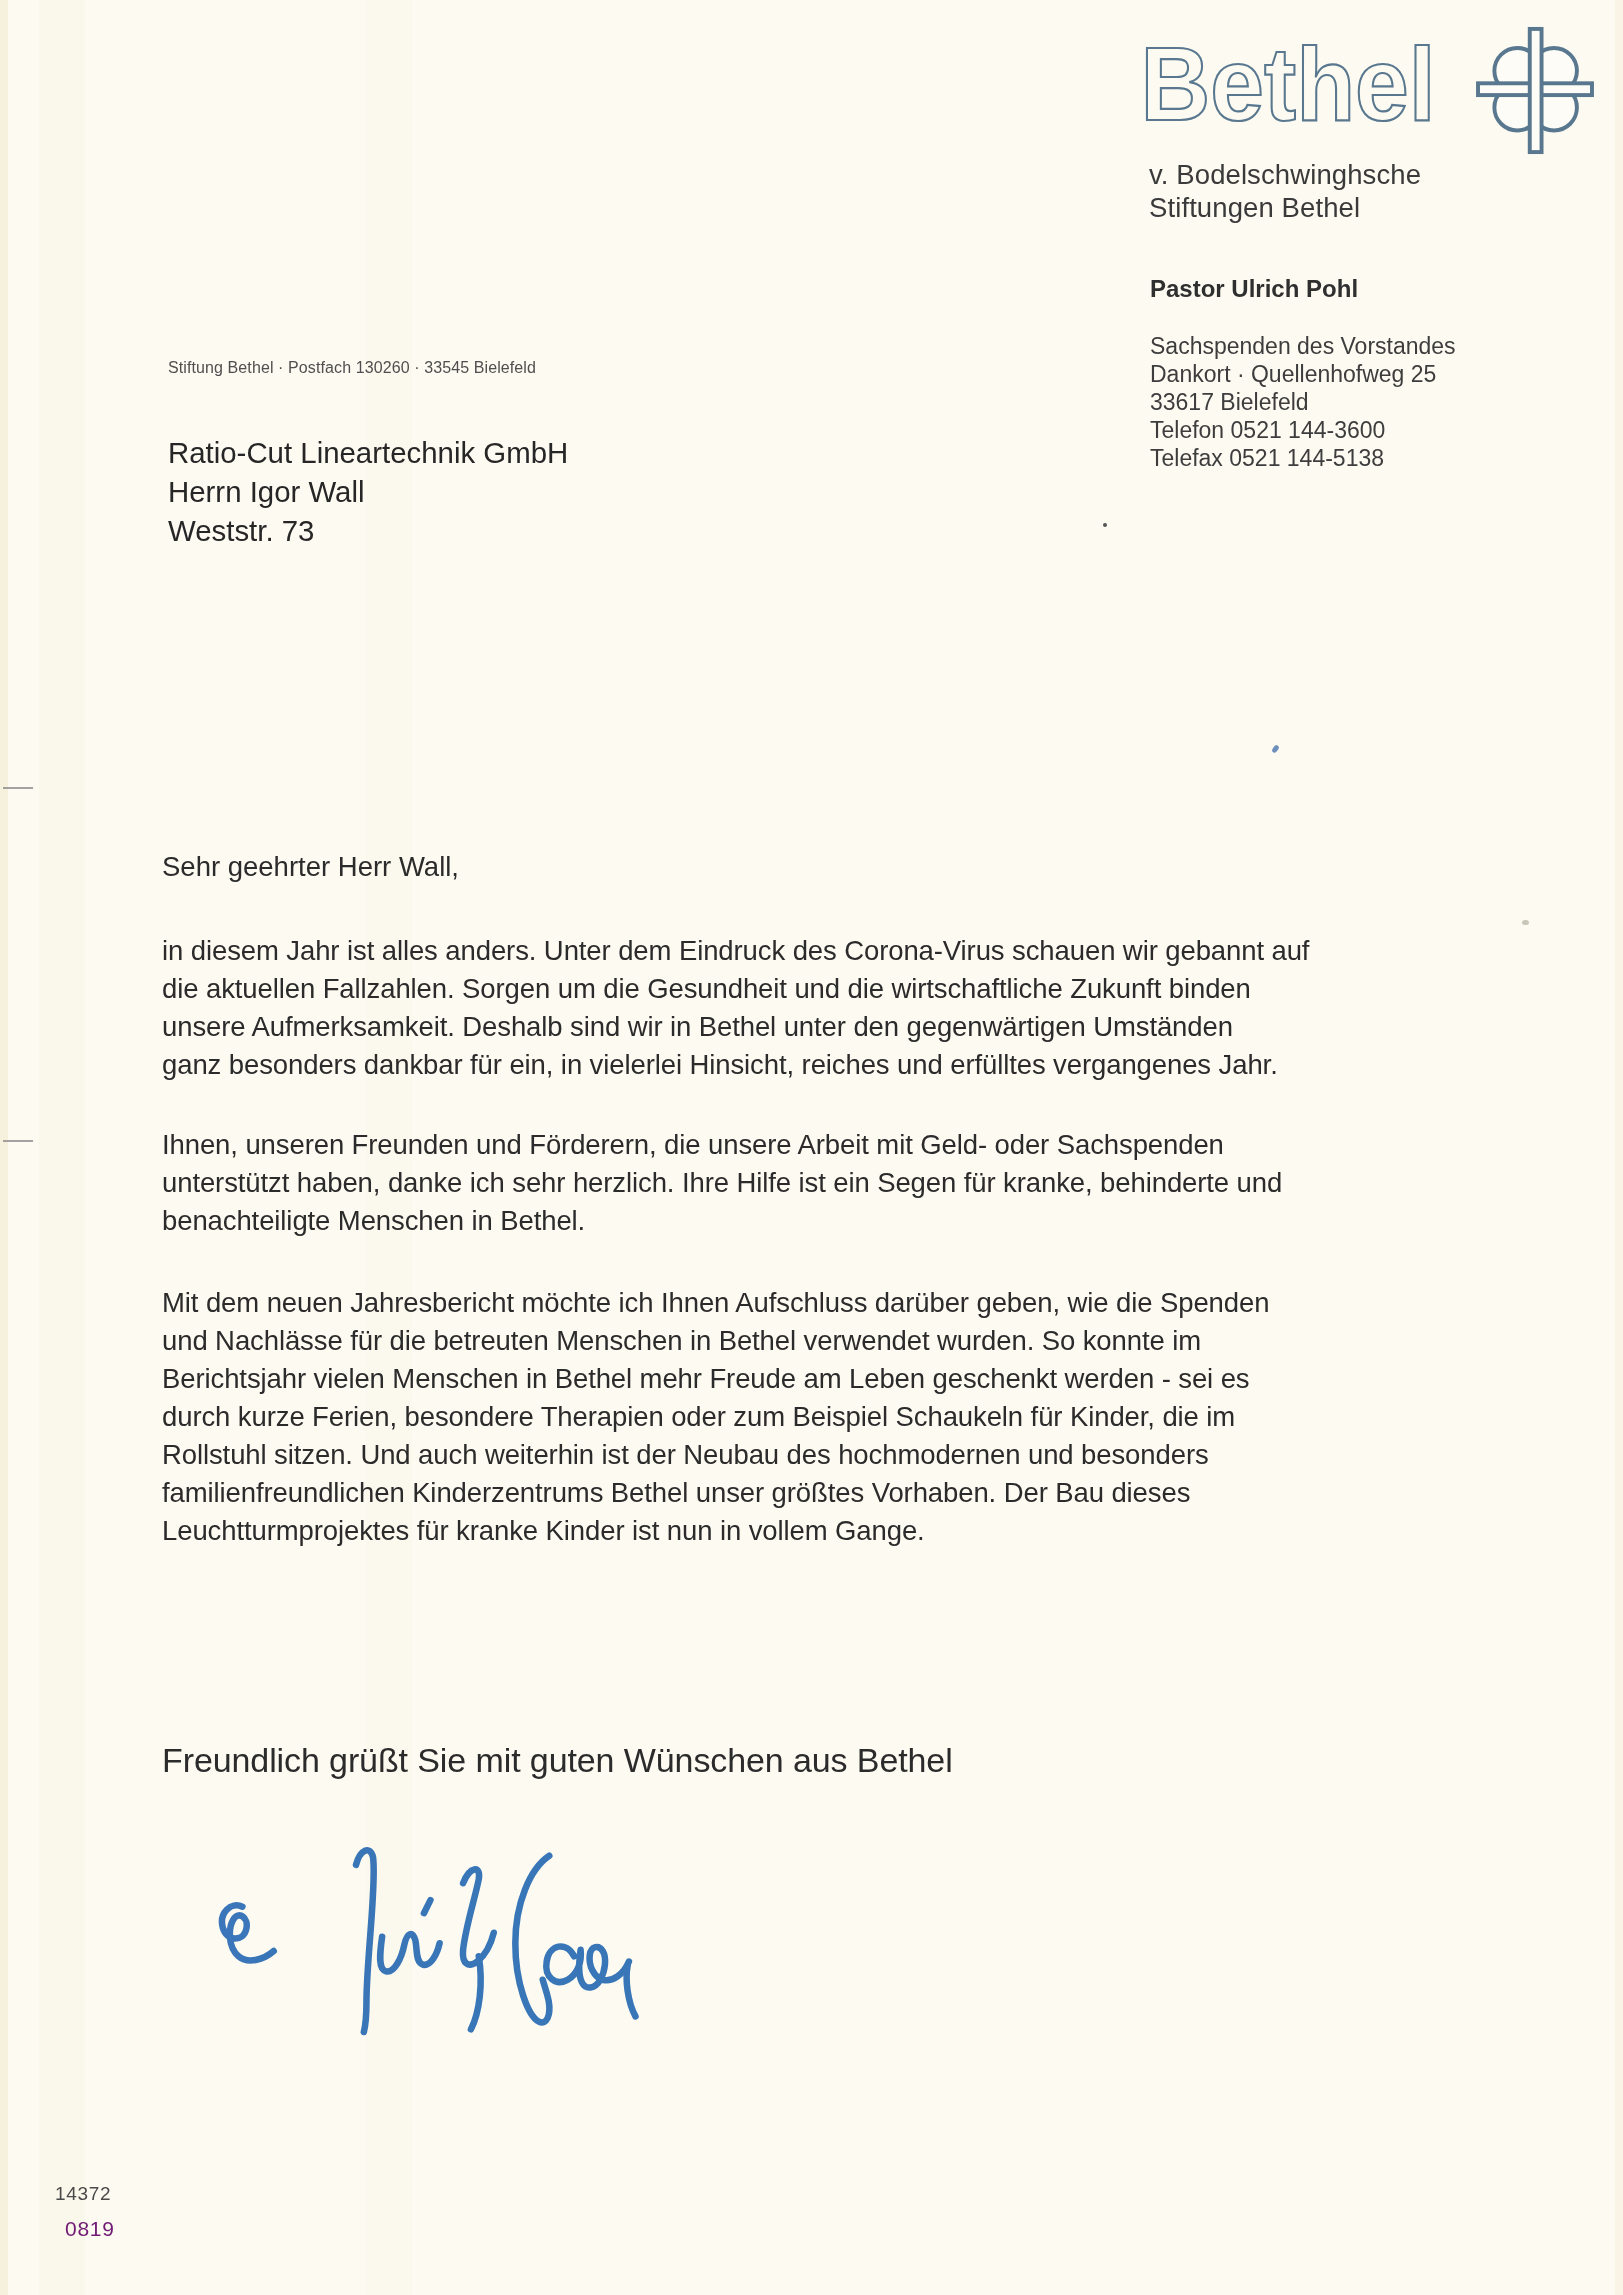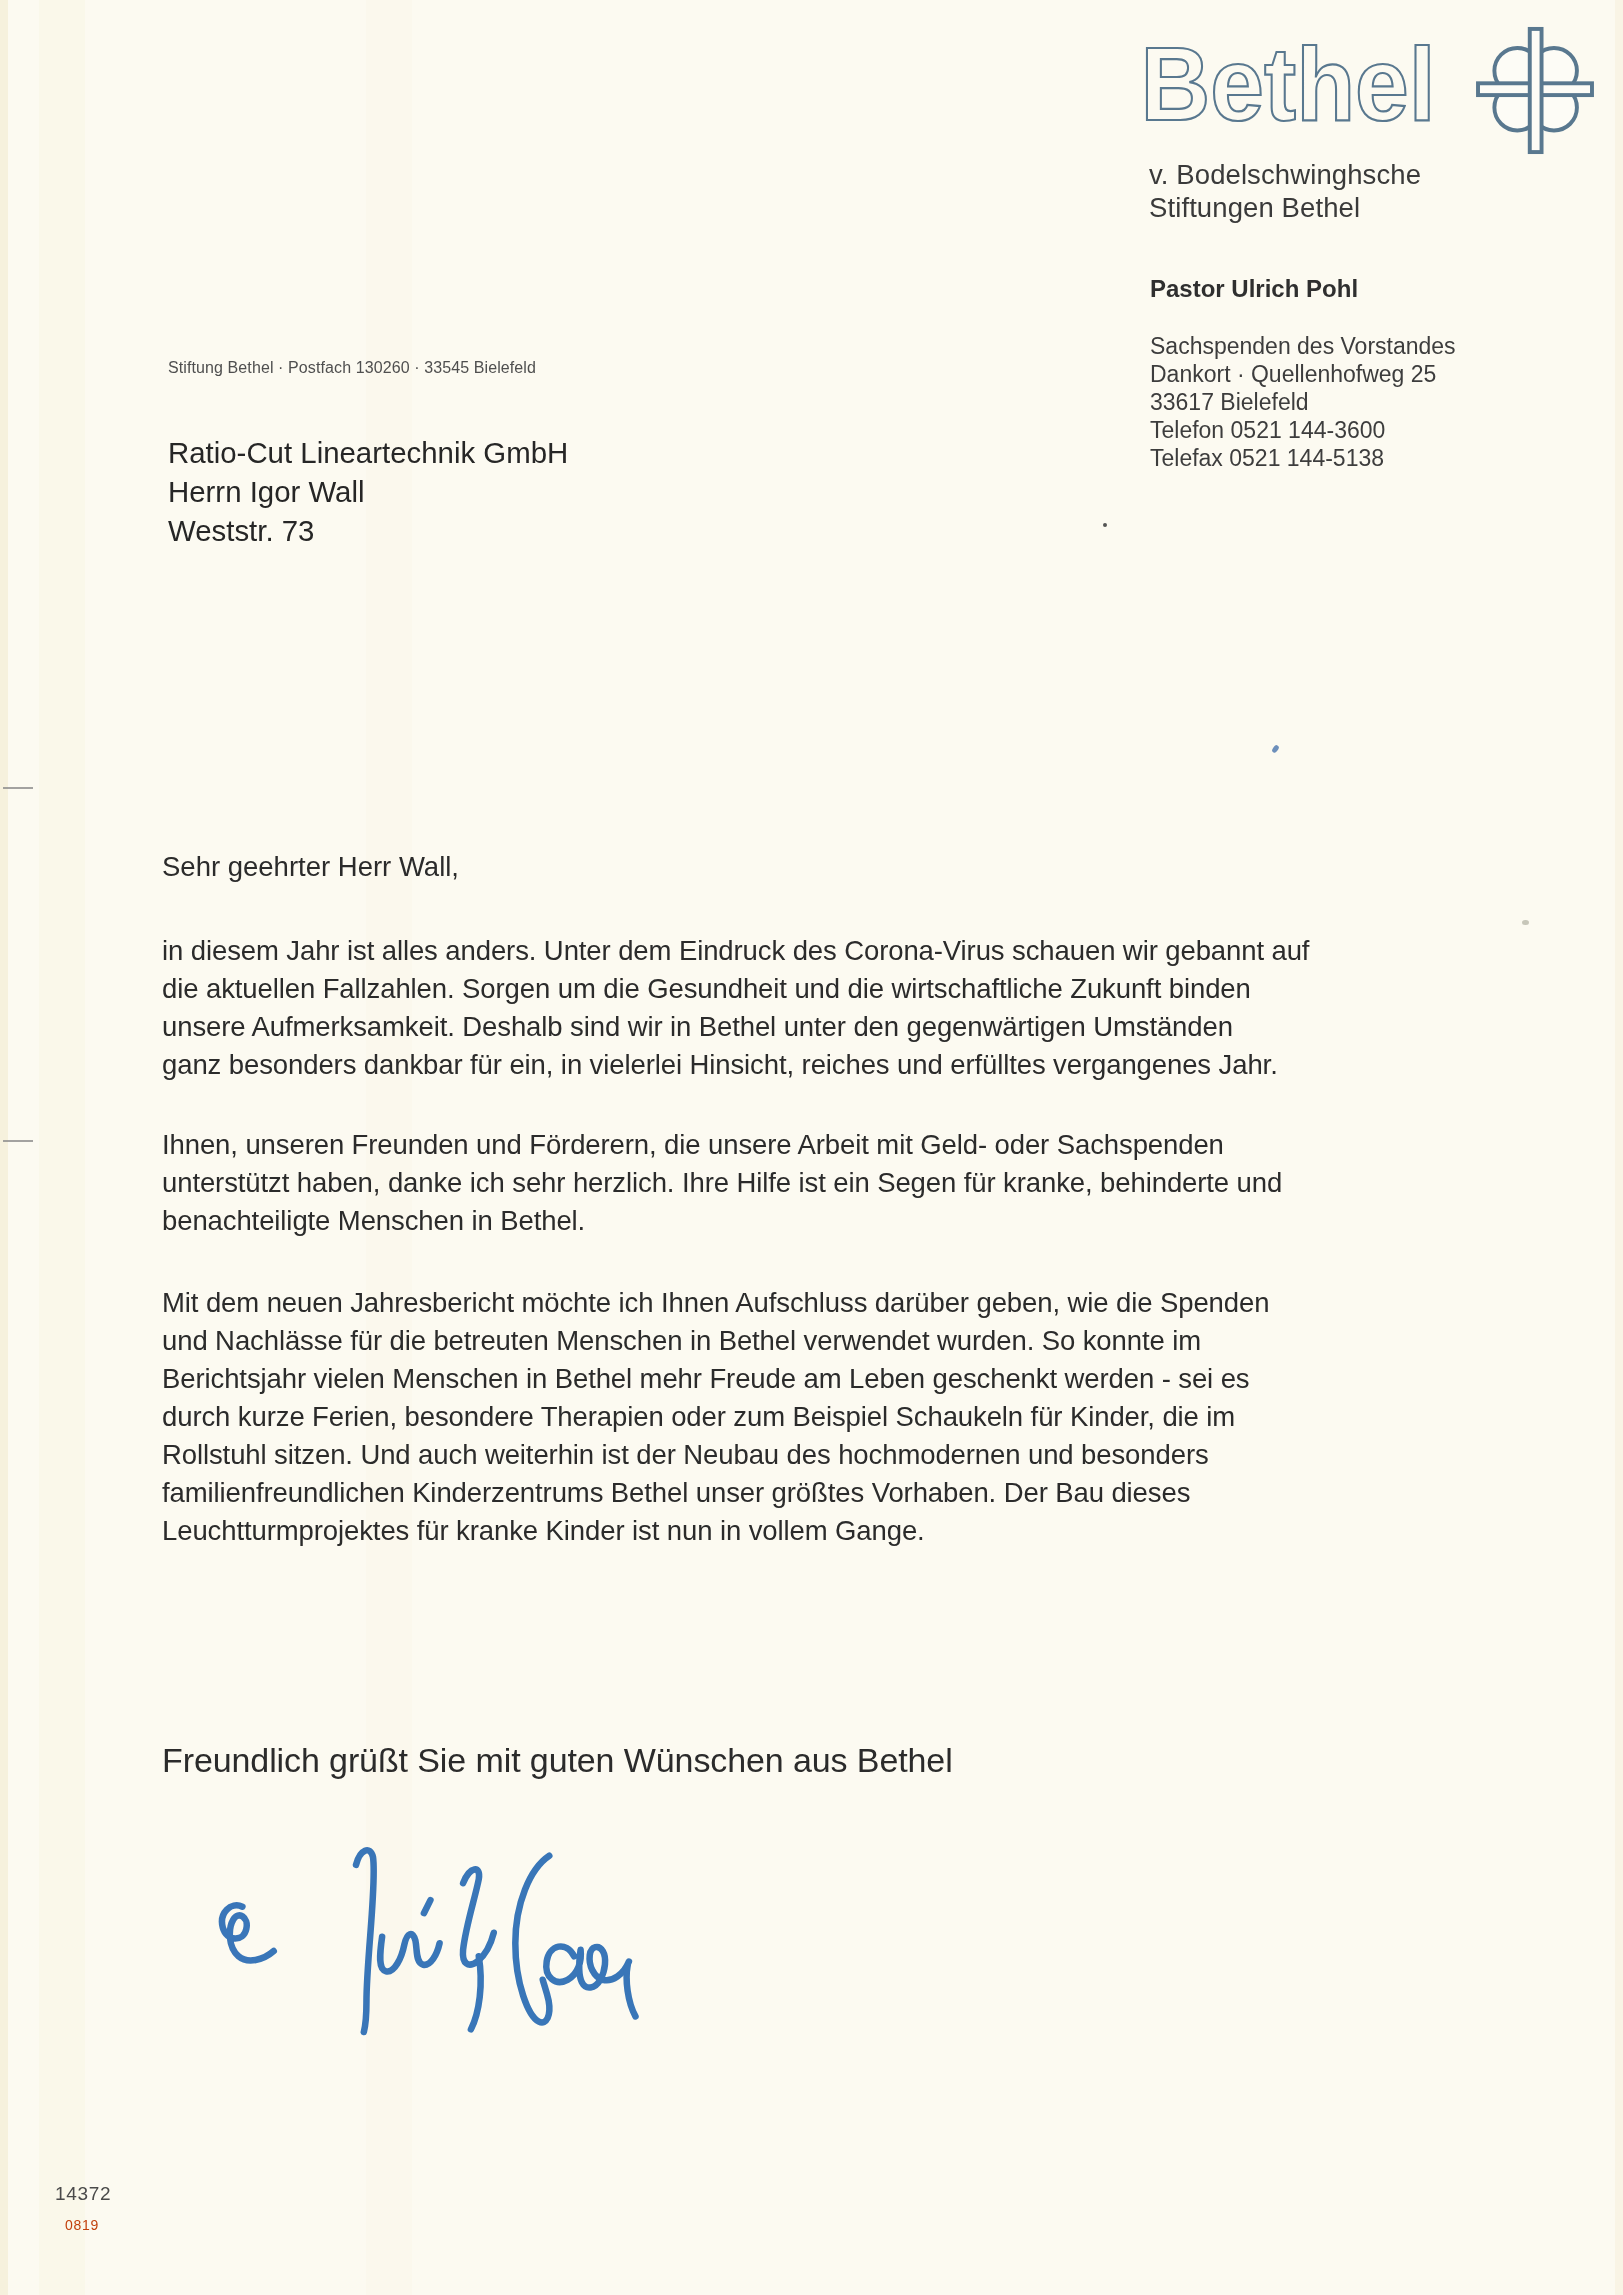--- a/index.html
+++ b/index.html
@@ -77,21 +77,21 @@
   .para-4 { top: 1595px; }
   .closing {
     position: absolute; left: 162px; top: 1741px;
     font-size: 34px; color: var(--body-ink, #2b2b2b); letter-spacing: -0.1px; text-align: center;
   }
 
   .signature-svg { position: absolute; left: 208px; top: 1827px; }
 
   
   .code-1 { position: absolute; left: 55px;  top: 2183px; font-size: 19px; color: #4a4a4a; letter-spacing: 0.7px; }
-  .code-2 { position: absolute; left: 65px; top: 2217px; font-size: 14px; color: #c2410c; letter-spacing: 0.7px; }
+  .code-2 { position: absolute; left: 65px; top: 2217px; font-size: 21px; color: #701a75; letter-spacing: 0.7px; }
 </style>
 </head>
 <body>
 
 <div class="page">
 
   <div class="scan-band band-left"></div>
   <div class="scan-band band-left2"></div>
   <div class="scan-band band-mid"></div>
   <div class="scan-band band-right"></div>

